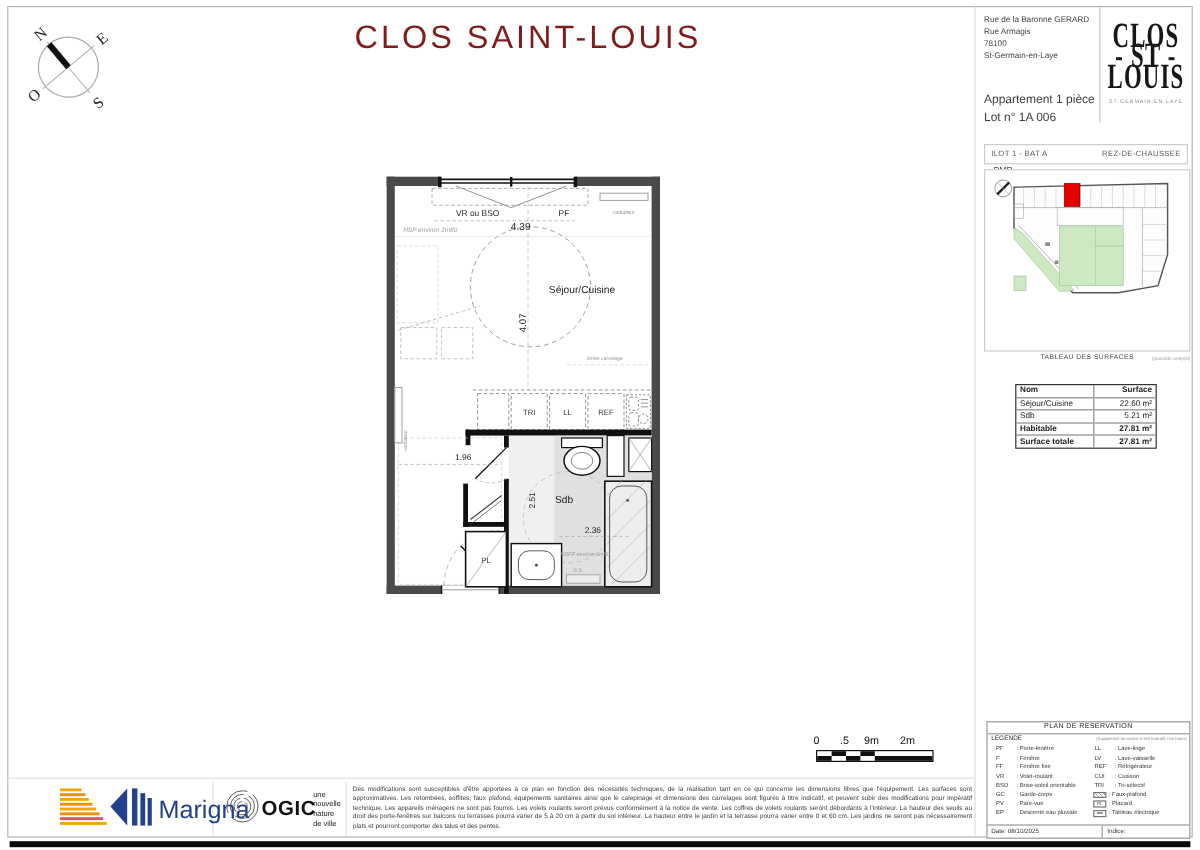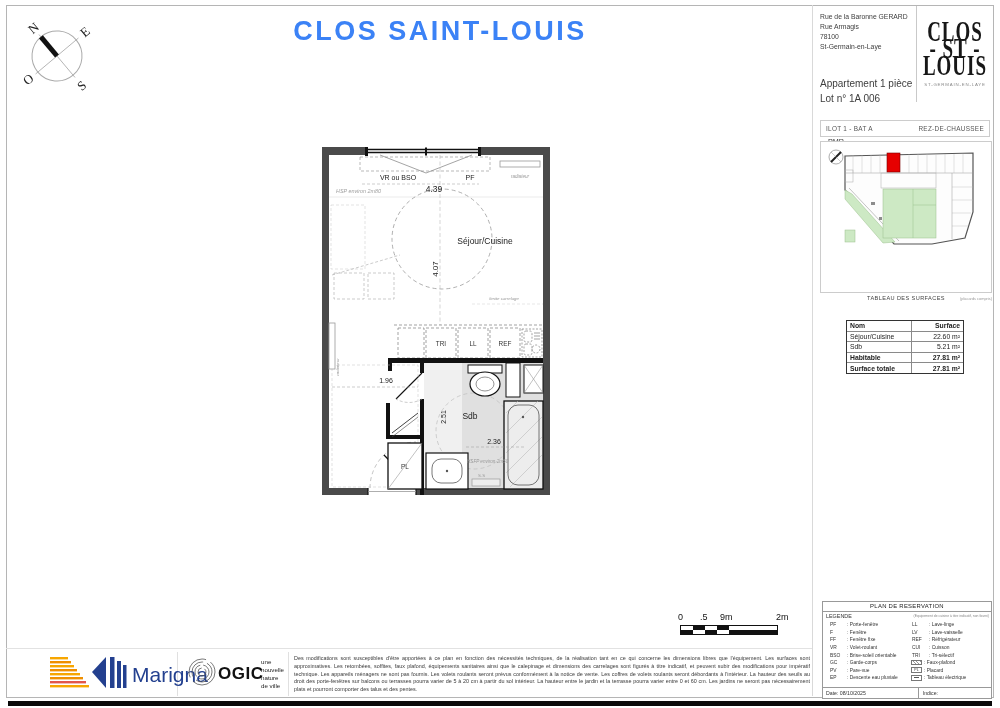--- a/index.html
+++ b/index.html
@@ -3,21 +3,21 @@
 <meta charset="utf-8">
 <style>
   html,body{margin:0;padding:0;background:#eee;}
   .page{position:relative;width:1000px;height:708px;background:#fff;overflow:hidden;
         font-family:"Liberation Sans",sans-serif;color:#222;}
   .frame{position:absolute;left:6px;top:5px;right:6px;bottom:10px;border:1px solid #b5b5b5;}
   .abs{position:absolute;}
 
   
   .title{position:absolute;left:230px;top:16px;width:420px;text-align:center;
-         font-size:27px;font-weight:700;letter-spacing:2.5px;color:#3b82f6;}
+         font-size:27px;font-weight:400;letter-spacing:2.5px;color:#7f1d1d;}
 
   
   .vsep{position:absolute;left:812px;top:5px;width:1px;height:691px;background:#d9d9d9;}
   .addr{position:absolute;left:820px;top:12px;width:95px;font-size:6.8px;line-height:1.45;color:#3d3d3d;}
   .apt{position:absolute;left:820px;top:76px;width:95px;font-size:10px;line-height:1.5;color:#3d3d3d;}
   .pmr{position:absolute;left:820px;top:97px;font-size:7.2px;color:#3d3d3d;margin-top:40px;}
   .pmr::before{content:"";display:inline-block;width:7px;border-top:1px solid #777;
                vertical-align:baseline;margin-right:1px;}
   .brand{position:absolute;left:916px;top:6px;width:76px;height:96px;border-left:1px solid #c9c9c9;
          display:flex;flex-direction:column;align-items:center;justify-content:center;}
@@ -411,21 +411,21 @@
     <div class="leg-bottom">
       <span class="d">Date: 08/10/2025</span>
       <span class="i">Indice:</span>
     </div>
   </div>
 
   <div class="scale">
     <span class="lab" style="left:0">0</span>
     <span class="lab" style="left:22px">.5</span>
     <span class="lab" style="left:42px">9m</span>
-    <span class="lab" style="left:98px">2m</span>
+    <span class="lab" style="left:72px">2m</span>
     <div class="sbar">
       <div style="left:12px;top:0;width:12px;height:4px"></div>
       <div style="left:36px;top:0;width:12px;height:4px"></div>
       <div style="left:0;top:4px;width:12px;height:4px"></div>
       <div style="left:24px;top:4px;width:12px;height:4px"></div>
       <div style="left:48px;top:4px;width:48px;height:4px"></div>
     </div>
   </div>
 
   <div class="footline"></div>

